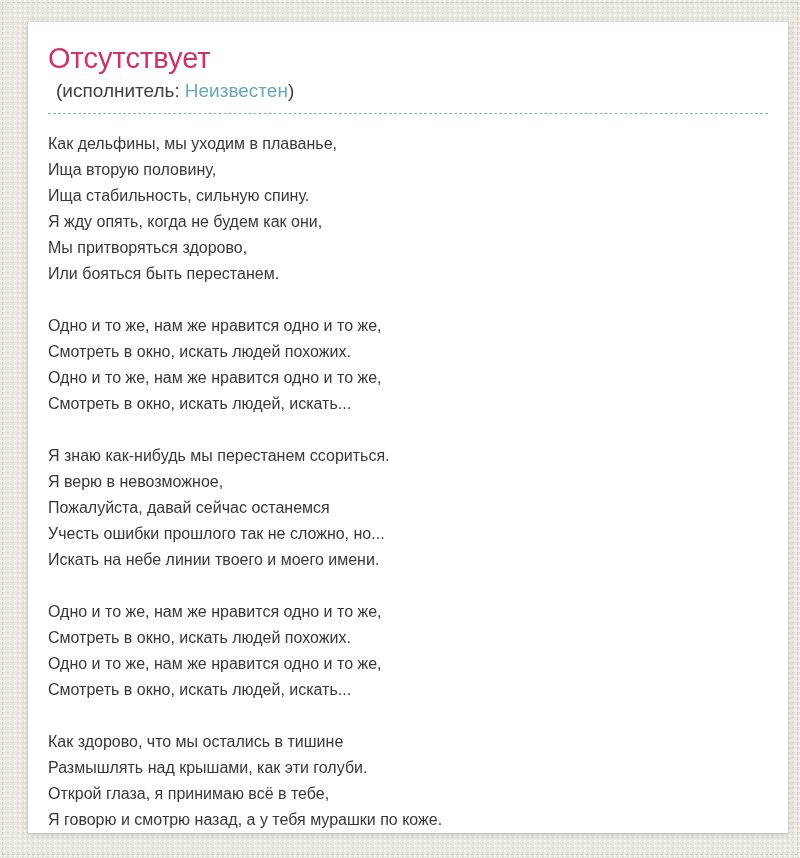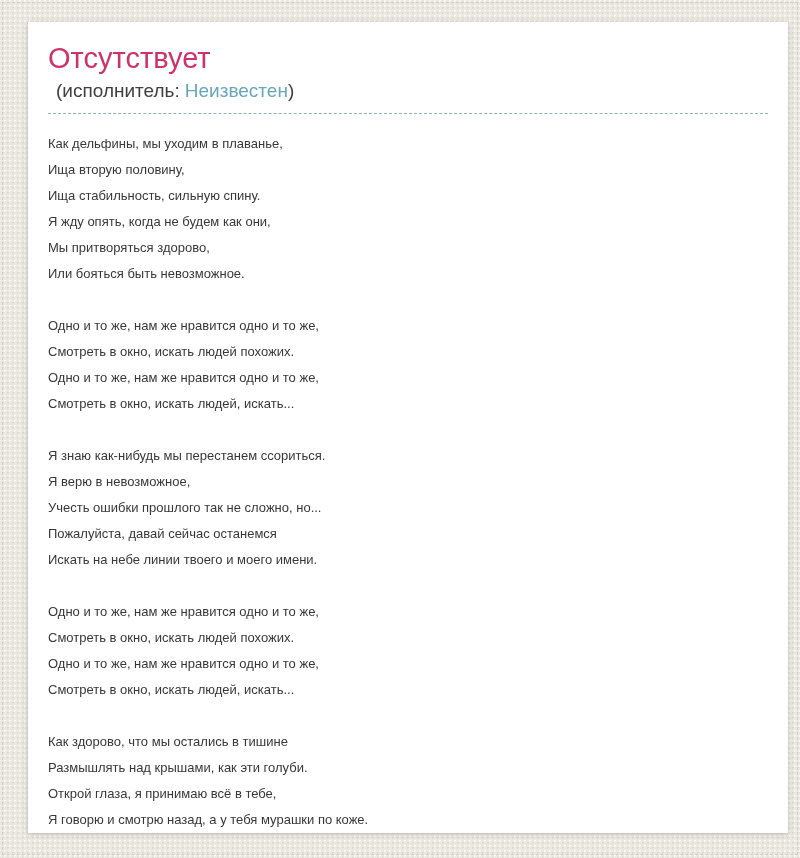--- a/index.html
+++ b/index.html
@@ -61,21 +61,21 @@
     color: #3f3f3f;
   }
   .artist-line .label { margin-right: 5px; }
   .artist-line a {
     color: var(--artist-link);
     text-decoration: none;
     cursor: pointer;
   }
   .lyrics {
     margin-top: 17px;
-    font-size: 13px;
+    font-size: 16px;
     line-height: 26px;
     color: var(--text);
   }
   .stanza { margin: 0 0 26px 0; }
   .stanza:last-child { margin-bottom: 4px; }
   .line { white-space: pre-wrap; }
 </style>
 </head>
 <body>
 
@@ -89,35 +89,35 @@
   </div>
 
   <div class="lyrics">
 
     <div class="stanza">
       <div class="line">Как дельфины, мы уходим в плаванье,</div>
       <div class="line">Ища вторую половину,</div>
       <div class="line">Ища стабильность, сильную спину.</div>
       <div class="line">Я жду опять, когда не будем как они,</div>
       <div class="line">Мы притворяться здорово,</div>
-      <div class="line">Или бояться быть невозможное.</div>
+      <div class="line">Или бояться быть перестанем.</div>
     </div>
 
     <div class="stanza">
       <div class="line">Одно и то же, нам же нравится одно и то же,</div>
       <div class="line">Смотреть в окно, искать людей похожих.</div>
       <div class="line">Одно и то же, нам же нравится одно и то же,</div>
       <div class="line">Смотреть в окно, искать людей, искать...</div>
     </div>
 
     <div class="stanza">
       <div class="line">Я знаю как-нибудь мы перестанем ссориться.</div>
       <div class="line">Я верю в невозможное,</div>
+      <div class="line">Пожалуйста, давай сейчас останемся</div>
       <div class="line">Учесть ошибки прошлого так не сложно, но...</div>
-      <div class="line">Пожалуйста, давай сейчас останемся</div>
       <div class="line">Искать на небе линии твоего и моего имени.</div>
     </div>
 
     <div class="stanza">
       <div class="line">Одно и то же, нам же нравится одно и то же,</div>
       <div class="line">Смотреть в окно, искать людей похожих.</div>
       <div class="line">Одно и то же, нам же нравится одно и то же,</div>
       <div class="line">Смотреть в окно, искать людей, искать...</div>
     </div>
 

